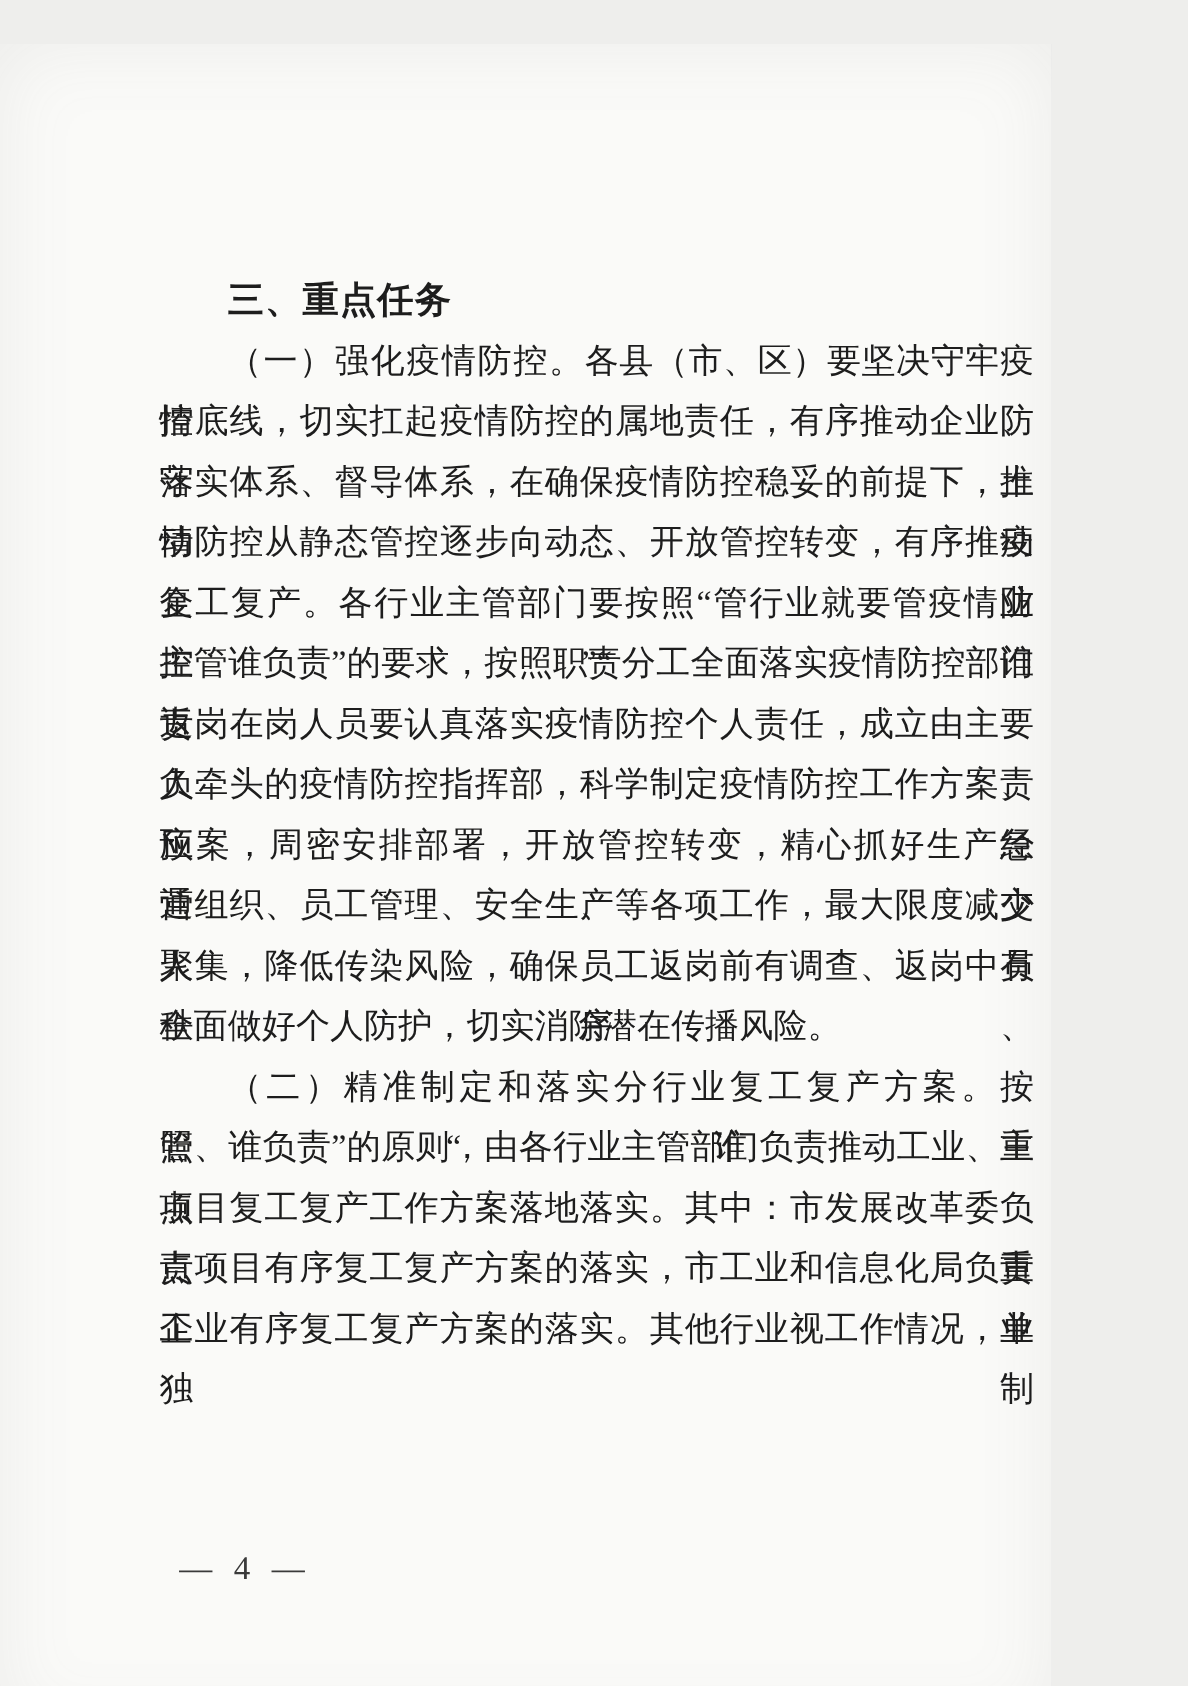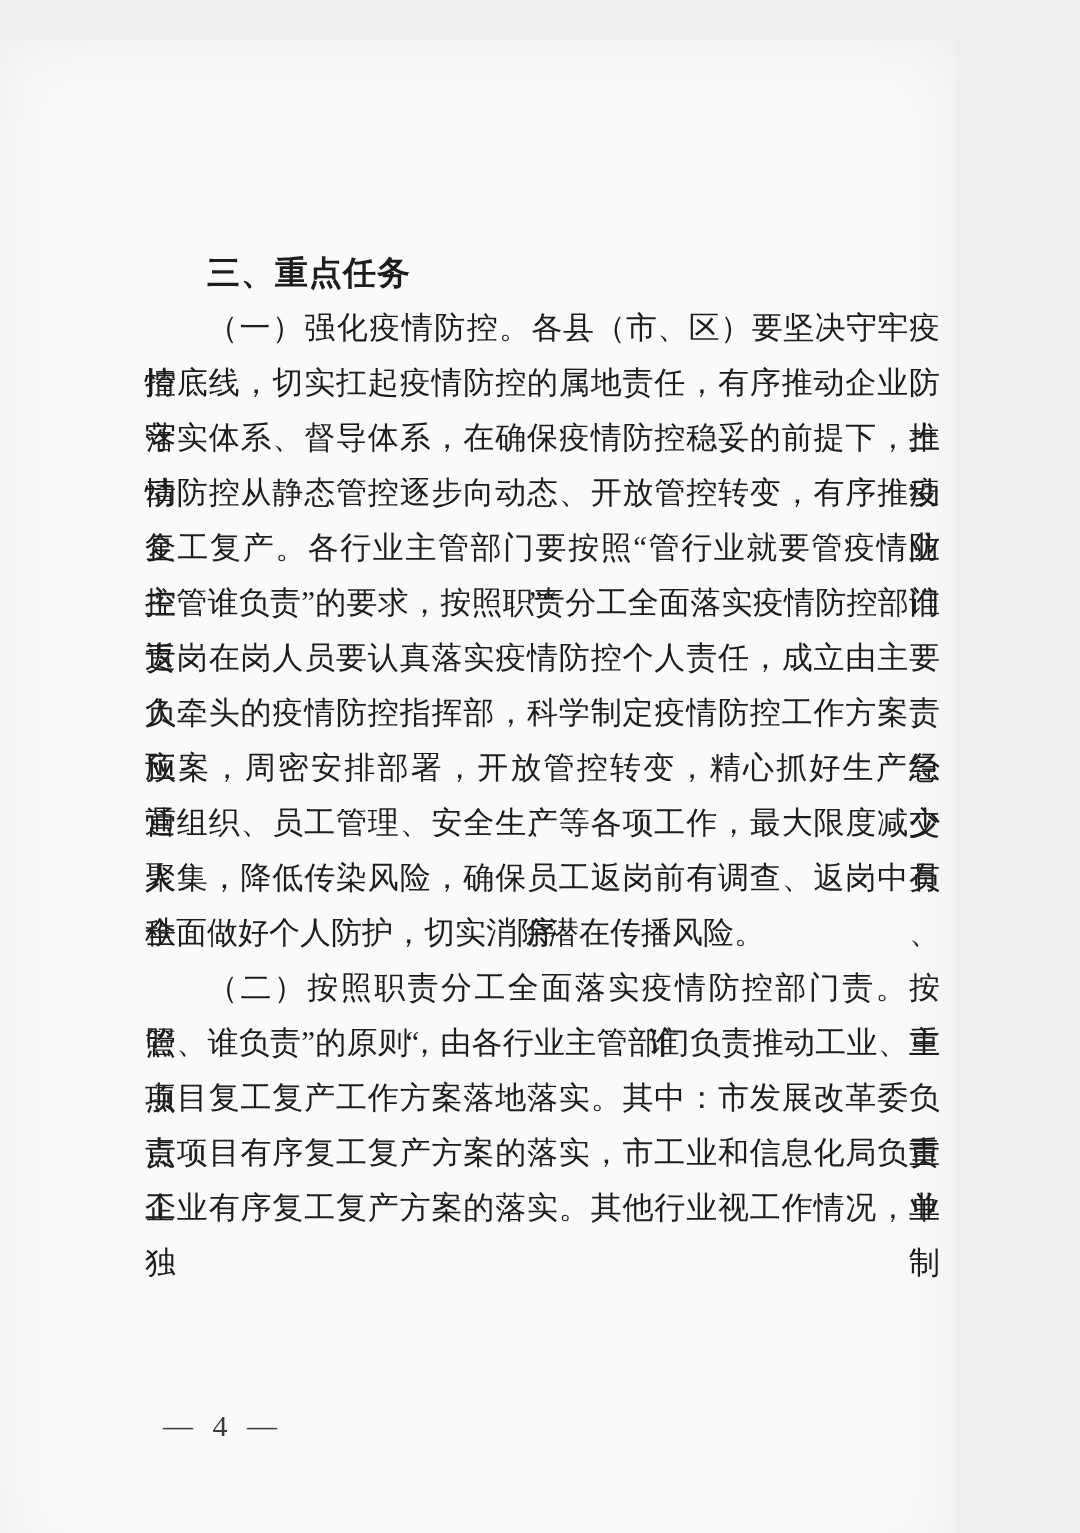--- a/index.html
+++ b/index.html
@@ -84,21 +84,21 @@
     <div class="line"><span>复工复产。各行业主管部门要按照“管行业就要管疫情防控”“谁</span></div>
     <div class="line"><span>主管谁负责”的要求，按照职责分工全面落实疫情防控部门责</span></div>
     <div class="line"><span>返岗在岗人员要认真落实疫情防控个人责任，成立由主要负责</span></div>
     <div class="line"><span>人牵头的疫情防控指挥部，科学制定疫情防控工作方案、应急</span></div>
     <div class="line"><span>预案，周密安排部署，开放管控转变，精心抓好生产经营、交</span></div>
     <div class="line"><span>通组织、员工管理、安全生产等各项工作，最大限度减少人员</span></div>
     <div class="line"><span>聚集，降低传染风险，确保员工返岗前有调查、返岗中有秩序、</span></div>
 
     <div class="line para-end"><span>全面做好个人防护，切实消除潜在传播风险。</span></div>
 
-    <div class="line indent"><span class="lead">（二）按照职责分工全面落实疫情防控部门责。</span><span>按照“谁主</span></div>
+    <div class="line indent"><span class="lead">（二）精准制定和落实分行业复工复产方案。</span><span>按照“谁主</span></div>
 
     <div class="line"><span>管、谁负责”的原则，由各行业主管部门负责推动工业、重点</span></div>
     <div class="line"><span>项目复工复产工作方案落地落实。其中：市发展改革委负责重</span></div>
     <div class="line"><span>点项目有序复工复产方案的落实，市工业和信息化局负责工业</span></div>
     <div class="line"><span>企业有序复工复产方案的落实。其他行业视工作情况，单独制</span></div>
 
   </div>
 
   <div class="page-number">
     <span>— 4 —</span>

